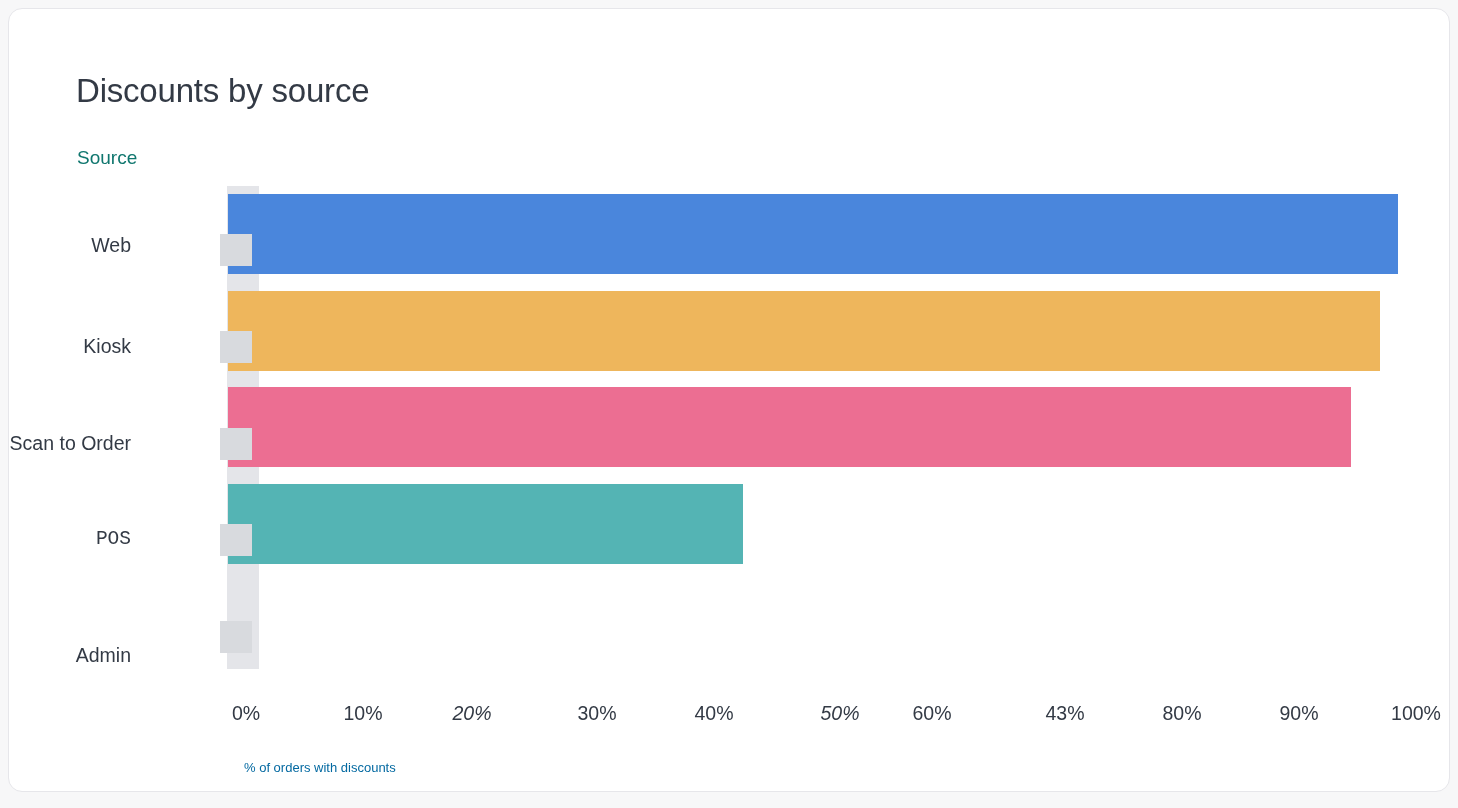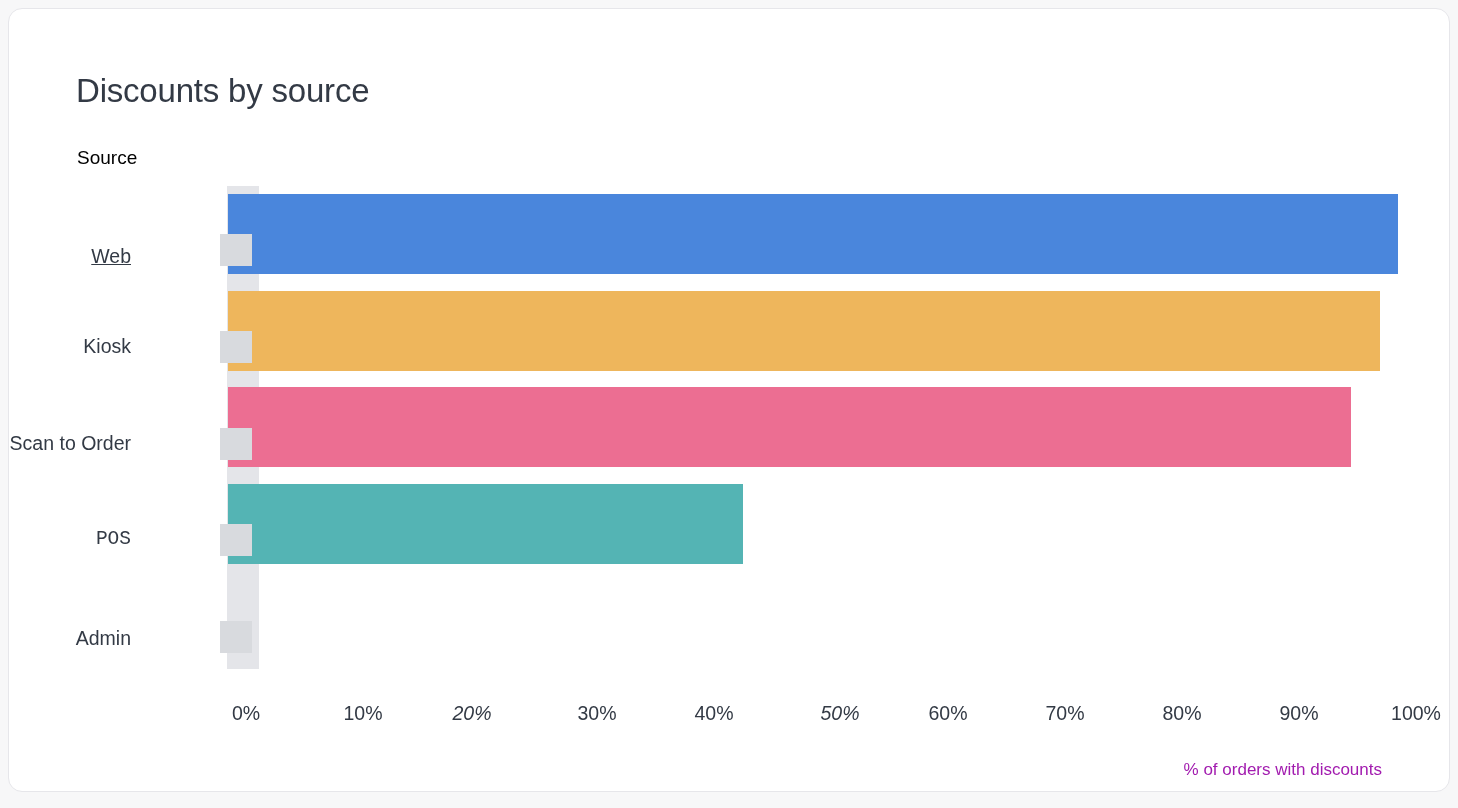--- a/index.html
+++ b/index.html
@@ -34,21 +34,21 @@
     letter-spacing: -0.2px;
     white-space: nowrap;
   }
 
   #y-axis-title {
     position: absolute;
     left: 52px;
     top: 122px;
     font-size: 19px;
     font-weight: 400;
-    color: #000000;
+    color: #0f766e;
     white-space: nowrap;
   }
 
   
   
   #plot {
     position: absolute;
     left: 219px;
     top: 177px;
     width: 1170px;   
@@ -105,23 +105,23 @@
     white-space: nowrap;
     transform: translateX(-50%);
     line-height: 1;
   }
 
   #x-axis-title {
     position: absolute;
     left: 219px;
     top: 735px;
     width: 1170px;
-    text-align: right;
-    font-size: 17px;
-    color: #a21caf;
+    text-align: left;
+    font-size: 13px;
+    color: #0369a1;
   }
 </style>
 </head>
 <body>
 
 <div id="card">
 
   <div id="chart-title">Discounts by source</div>
 
   <div id="y-axis-title">Source</div>
@@ -144,35 +144,35 @@
         <div class="bar-row" style="top: 386.4px;"></div>
       </div>
     <div id="ticks">
         <div class="tick-mark" style="top: 48.3px;"></div>
         <div class="tick-mark" style="top: 144.9px;"></div>
         <div class="tick-mark" style="top: 241.5px;"></div>
         <div class="tick-mark" style="top: 338.1px;"></div>
         <div class="tick-mark" style="top: 434.7px;"></div>
       </div>
     <div id="cat-labels">
-        <div class="cat-label" style="top: 45px; text-decoration: underline;">Web</div>
+        <div class="cat-label" style="top: 34px;">Web</div>
         <div class="cat-label" style="top: 134.9px;">Kiosk</div>
         <div class="cat-label" style="top: 231.5px; text-align: center;">Scan to Order</div>
         <div class="cat-label" style="top: 328.1px; font-family: Liberation Mono, monospace;">POS</div>
-        <div class="cat-label" style="top: 427px;">Admin</div>
+        <div class="cat-label" style="top: 444px;">Admin</div>
       </div>
     <div id="x-tick-labels">
         <div class="x-tick-label" style="left: 18px;">0%</div>
         <div class="x-tick-label" style="left: 135px;">10%</div>
         <div class="x-tick-label" style="left: 244px; font-style: italic;">20%</div>
         <div class="x-tick-label" style="left: 369px;">30%</div>
         <div class="x-tick-label" style="left: 486px;">40%</div>
         <div class="x-tick-label" style="left: 612px; font-style: italic;">50%</div>
-        <div class="x-tick-label" style="left: 720px; text-align: center;">60%</div>
-        <div class="x-tick-label" style="left: 837px;">70%</div>
+        <div class="x-tick-label" style="left: 704px; text-align: center;">60%</div>
+        <div class="x-tick-label" style="left: 837px;">43%</div>
         <div class="x-tick-label" style="left: 954px;">80%</div>
         <div class="x-tick-label" style="left: 1071px;">90%</div>
         <div class="x-tick-label" style="left: 1188px;">100%</div>
       </div>
   </div>
 
   <div id="x-axis-title">% of orders with discounts</div>
 
 </div>
 

